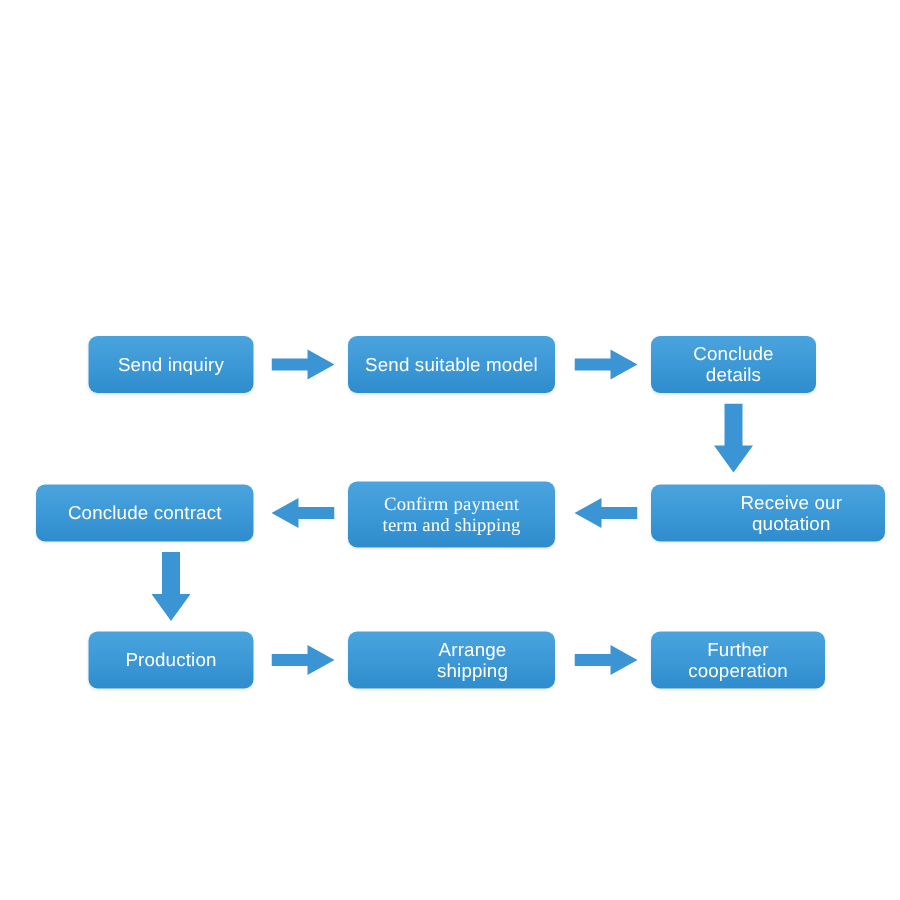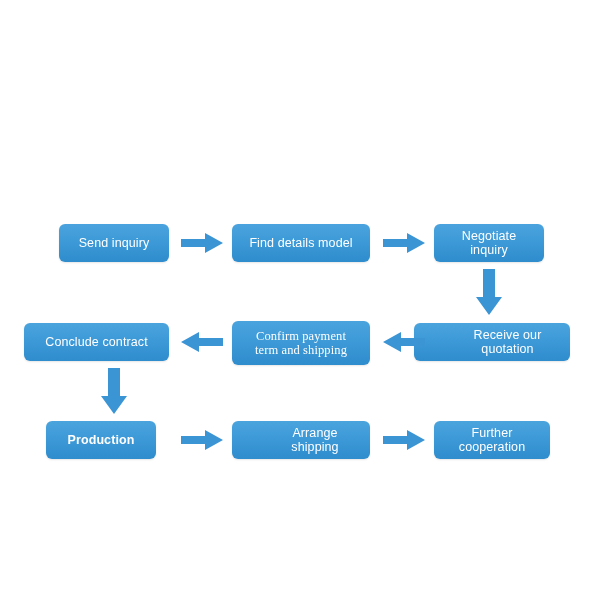--- a/index.html
+++ b/index.html
@@ -50,37 +50,37 @@
 <div id="canvas">
 
   <div class="node" style="left:59px; top:189px; width:110px; height:38px;">Send inquiry</div>
 
   <div class="arrow" style="left:181px; top:197px; width:42px; height:22px;">
     <svg width="42" height="22" viewBox="0 0 42 22" aria-hidden="true">
       <path d="M0,7 L24,7 L24,1 L42,11 L24,21 L24,15 L0,15 Z" fill="#3b95d5"></path>
     </svg>
   </div>
 
-  <div class="node" style="left:232px; top:189px; width:138px; height:38px;">Find details model</div>
+  <div class="node" style="left:232px; top:189px; width:138px; height:38px;">Send suitable model</div>
 
   <div class="arrow" style="left:383px; top:197px; width:42px; height:22px;">
     <svg width="42" height="22" viewBox="0 0 42 22" aria-hidden="true">
       <path d="M0,7 L24,7 L24,1 L42,11 L24,21 L24,15 L0,15 Z" fill="#3b95d5"></path>
     </svg>
   </div>
 
-  <div class="node" style="left:434px; top:189px; width:110px; height:38px;">Negotiate inquiry</div>
+  <div class="node" style="left:434px; top:189px; width:110px; height:38px;">Conclude details</div>
 
   <div class="arrow" style="left:476px; top:234px; width:26px; height:46px;">
     <svg width="26" height="46" viewBox="0 0 26 46" aria-hidden="true">
       <path d="M7,0 L19,0 L19,28 L26,28 L13,46 L0,28 L7,28 Z" fill="#3b95d5"></path>
     </svg>
   </div>
 
-  <div class="node" style="left:414px; top:288px; width:156px; height:38px;padding-left:39px;">Receive our quotation</div>
+  <div class="node" style="left:434px; top:288px; width:156px; height:38px;padding-left:39px;">Receive our quotation</div>
 
   <div class="arrow" style="left:383px; top:296px; width:42px; height:22px;">
     <svg width="42" height="22" viewBox="0 0 42 22" aria-hidden="true">
       <path d="M42,7 L18,7 L18,1 L0,11 L18,21 L18,15 L42,15 Z" fill="#3b95d5"></path>
     </svg>
   </div>
 
   <div class="node" style="left:232px; top:286px; width:138px; height:44px;font-family:Liberation Serif, serif;">Confirm payment
 term and shipping</div>
 
@@ -91,21 +91,21 @@
   </div>
 
   <div class="node" style="left:24px; top:288px; width:145px; height:38px;">Conclude contract</div>
 
   <div class="arrow" style="left:101px; top:333px; width:26px; height:46px;">
     <svg width="26" height="46" viewBox="0 0 26 46" aria-hidden="true">
       <path d="M7,0 L19,0 L19,28 L26,28 L13,46 L0,28 L7,28 Z" fill="#3b95d5"></path>
     </svg>
   </div>
 
-  <div class="node" style="left:46px; top:386px; width:110px; height:38px;font-weight:bold;">Production</div>
+  <div class="node" style="left:59px; top:386px; width:110px; height:38px;">Production</div>
 
   <div class="arrow" style="left:181px; top:394px; width:42px; height:22px;">
     <svg width="42" height="22" viewBox="0 0 42 22" aria-hidden="true">
       <path d="M0,7 L24,7 L24,1 L42,11 L24,21 L24,15 L0,15 Z" fill="#3b95d5"></path>
     </svg>
   </div>
 
   <div class="node" style="left:232px; top:386px; width:138px; height:38px;padding-left:36px;">Arrange shipping</div>
 
   <div class="arrow" style="left:383px; top:394px; width:42px; height:22px;">

